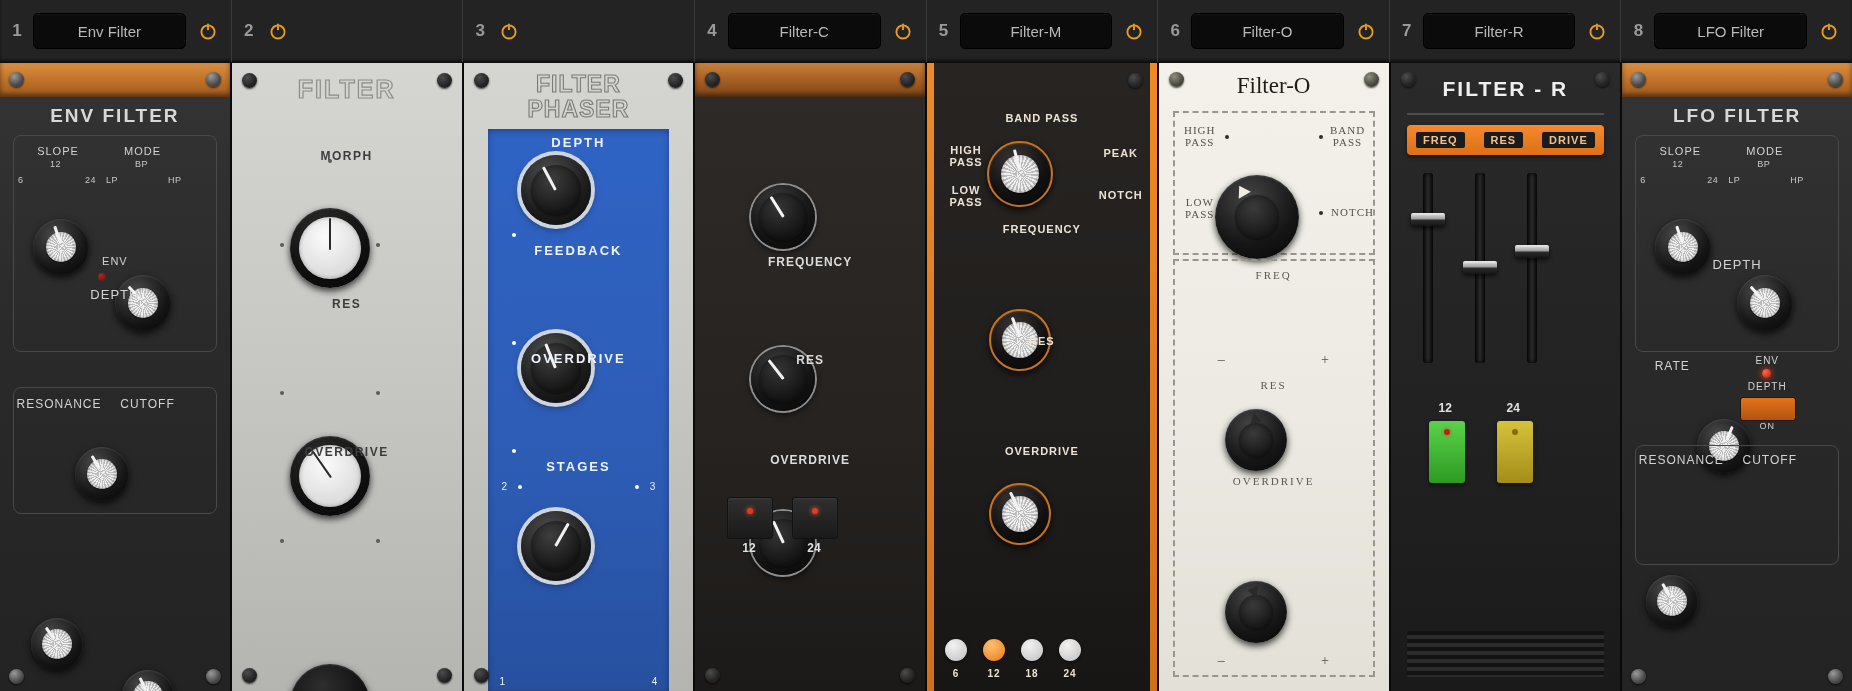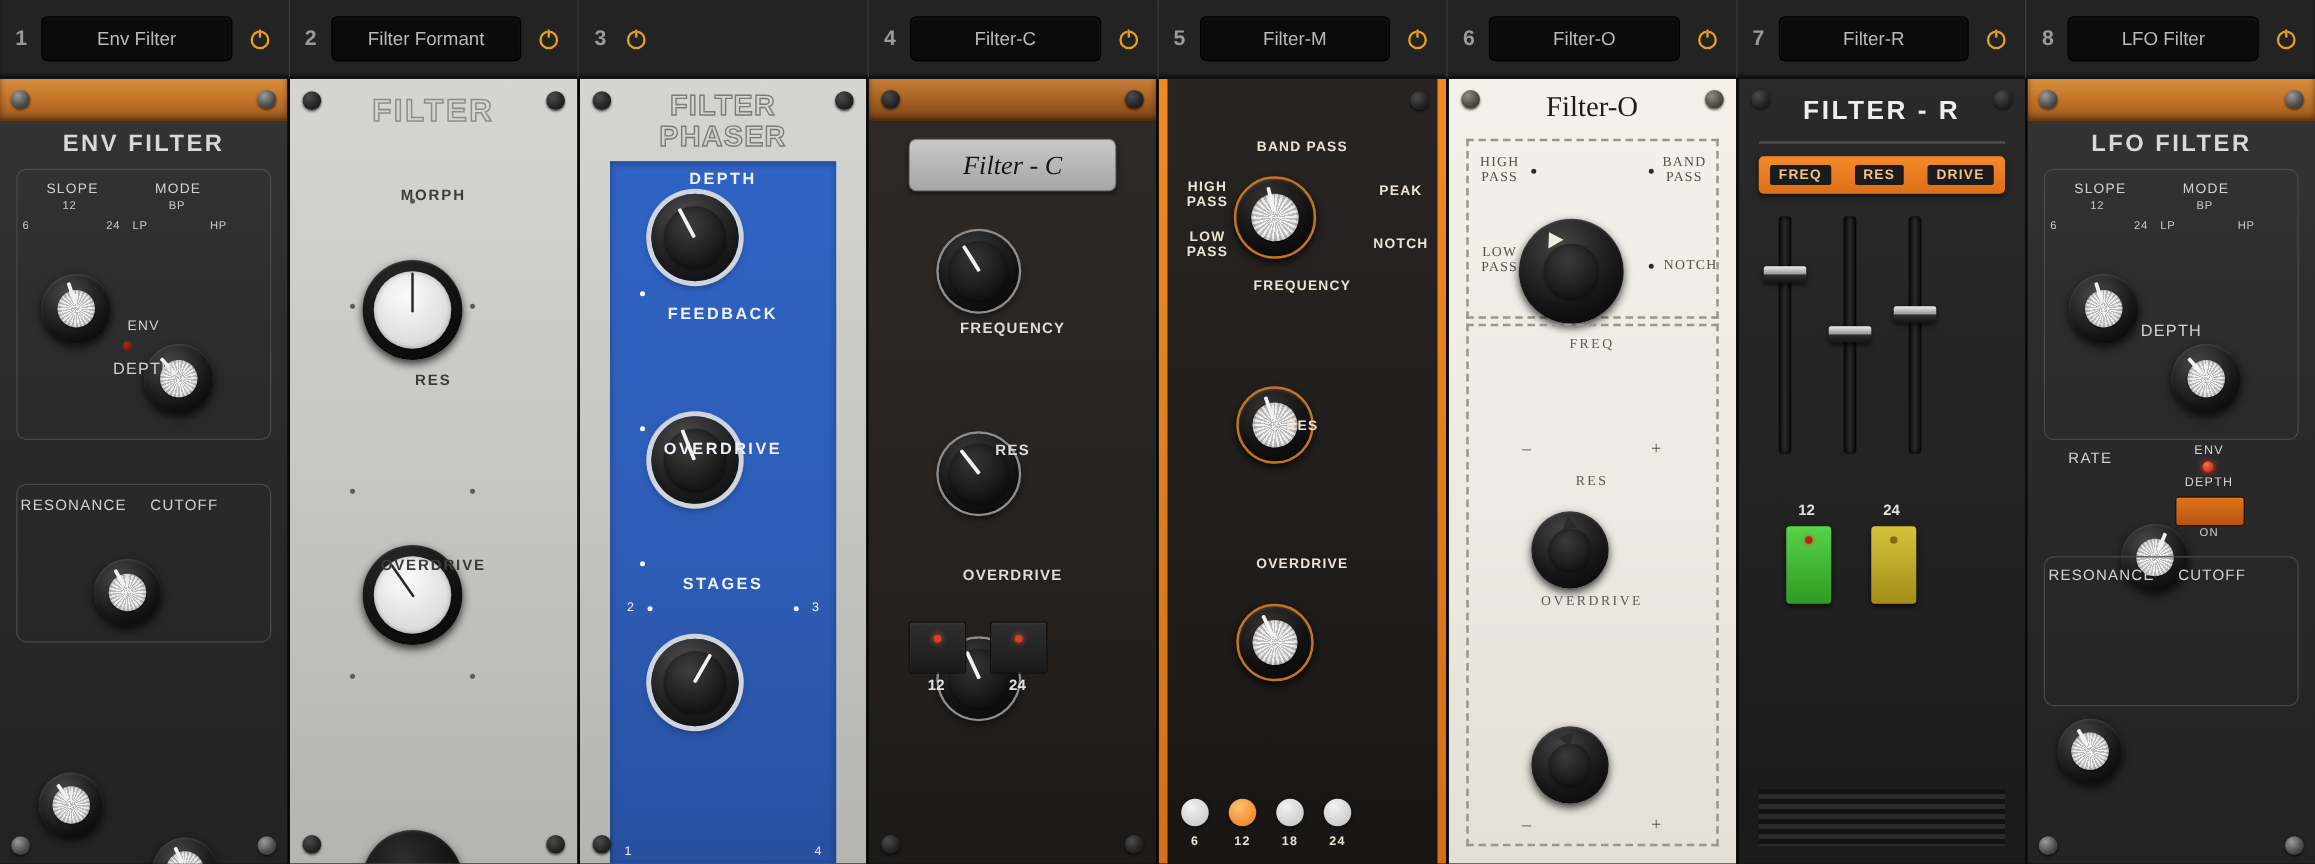--- a/index.html
+++ b/index.html
@@ -143,21 +143,20 @@
       <div class="pwr">
           <svg width="22" height="22" viewBox="0 0 24 24">
             <circle cx="12" cy="13" r="7.2" fill="none" stroke="#e8a020" stroke-width="2"></circle>
             <rect x="11" y="3.5" width="2" height="8" fill="#232323"></rect>
             <rect x="11" y="4" width="2" height="7" fill="#e8a020"></rect>
           </svg>
         </div>
     </div>
     <div class="slot">
       <div class="slot-num">2</div>
-      <div class="slot-name">Filter Formant</div>
       <div class="pwr">
           <svg width="22" height="22" viewBox="0 0 24 24">
             <circle cx="12" cy="13" r="7.2" fill="none" stroke="#e8a020" stroke-width="2"></circle>
             <rect x="11" y="3.5" width="2" height="8" fill="#232323"></rect>
             <rect x="11" y="4" width="2" height="7" fill="#e8a020"></rect>
           </svg>
         </div>
     </div>
     <div class="slot">
       <div class="slot-num">3</div>
@@ -363,21 +362,20 @@
         </div>
         <div class="screw dk" style="left:10px;bottom:8px;"></div>
       </div>
     </div>
 
     <div class="panel">
       <div class="wood dark"></div>
       <div class="screw dk" style="left:10px;top:9px;"></div>
       <div class="screw dk" style="right:10px;top:9px;"></div>
       <div class="face c-face">
-        <div class="plate" style="left:32px;right:32px;top:14px;height:40px;">Filter - C</div>
 
         <div class="knob" style="left:56px;top:88px;width:64px;height:64px;">
           <div class="body" style="background:radial-gradient(circle at 40% 28%,#3c3c3c,#121212 62%,#050505);box-shadow:0 0 0 2px #8d8d8d,0 3px 7px rgba(0,0,0,.7);"></div>
           <div class="cap" style="inset:8px;background:radial-gradient(circle at 40% 30%,#353535,#121212 72%);"></div>
           <div class="ptr" style="width:3px;height:24px;left:30.5px;top:8px;transform:rotate(-32deg);transform-origin:50% 24px;"></div>
         </div>
         <div class="kl" style="position:absolute;left:0;right:0;top:158px;font-size:12px;">FREQUENCY</div>
 
         <div class="knob" style="left:56px;top:186px;width:64px;height:64px;">
           <div class="body" style="background:radial-gradient(circle at 40% 28%,#3c3c3c,#121212 62%,#050505);box-shadow:0 0 0 2px #8d8d8d,0 3px 7px rgba(0,0,0,.7);"></div>

